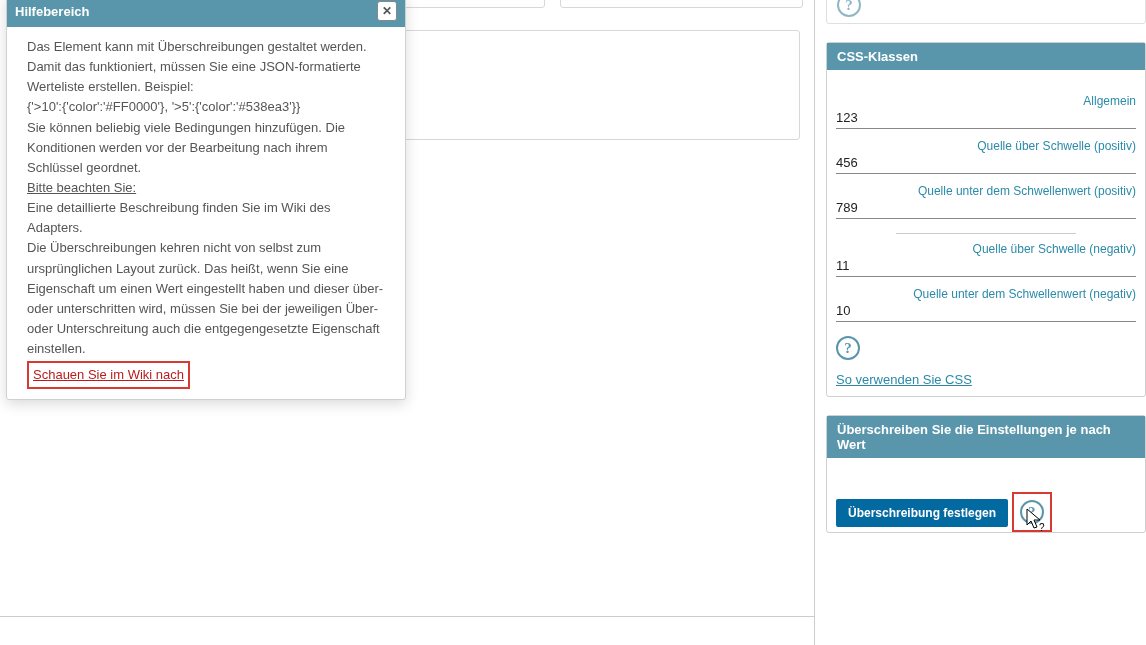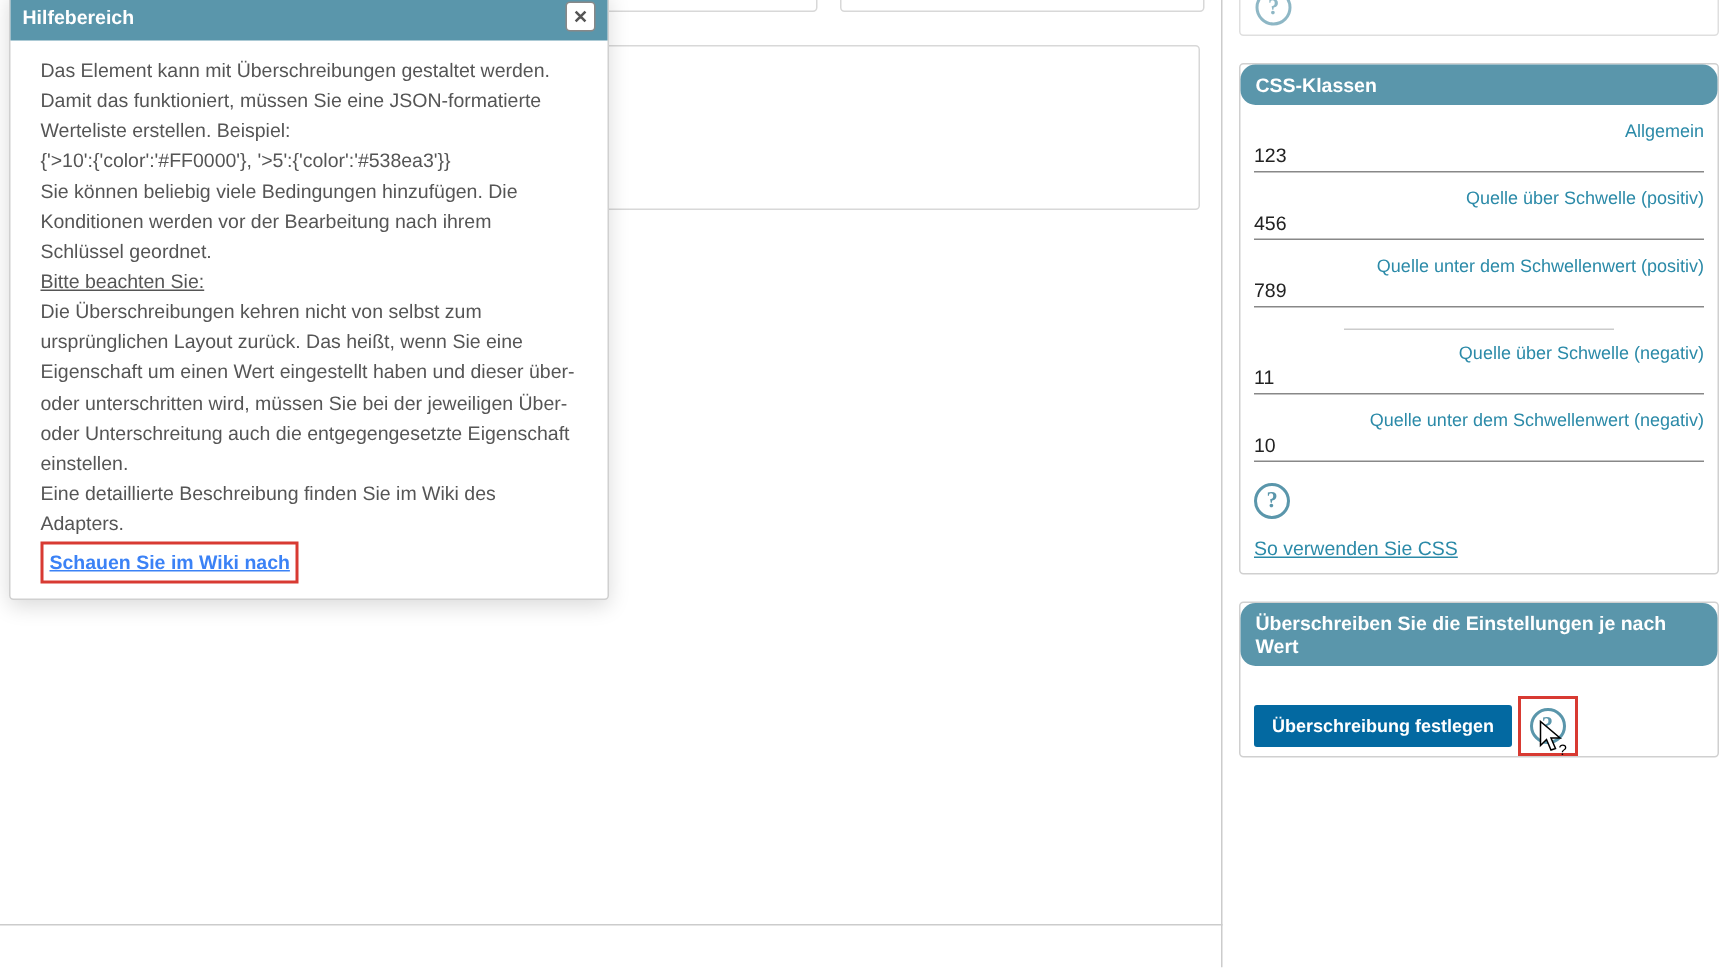--- a/index.html
+++ b/index.html
@@ -6,29 +6,29 @@
     body { font-family: Arial, sans-serif; font-size: 13px; background: #fff; width: 1146px; height: 645px; position: relative; overflow: hidden; }
     
     .main-area { width: 815px; height: 645px; position: absolute; left: 0; top: 0; border-right: 1px solid #ccc; }
     
     .help-panel { position: absolute; left: 6px; top: -6px; width: 400px; background: #fff; border: 1px solid #d0d0d0; border-radius: 3px; box-shadow: 0 4px 14px rgba(0,0,0,0.15); }
     .help-header { background: #5a96ab; color: #fff; padding: 6px 8px; border-radius: 3px 3px 0 0; display: flex; justify-content: space-between; align-items: center; font-weight: bold; font-size: 13px; }
     .close-btn { width: 20px; height: 20px; background: #fff; border: 1px solid #888; border-radius: 3px; display: flex; align-items: center; justify-content: center; cursor: pointer; color: #555; font-weight: bold; font-size: 12px; }
     .help-body { padding: 10px 20px; color: #555; line-height: 1.55; font-size: 13px; }
     .help-body .underline { text-decoration: underline; }
     .wiki-box { border: 2px solid #d83a32; padding: 2px 4px; display: inline-block; margin-top: 2px; }
-    .wiki-link { color: #3b82f6; text-decoration: underline; cursor: pointer; font-weight: bold; }
+    .wiki-link { color: #b91c1c; text-decoration: underline; cursor: pointer; }
     
     .side-area { position: absolute; left: 826px; top: 0; width: 320px; }
     
     .faded-panel { border: 1px solid #d0d0d0; border-radius: 3px; padding: 6px; margin-bottom: 18px; margin-top:-26px; opacity:0.68; }
     .faded-panel .qicon { margin-left:4px; }
     
     .panel { border: 1px solid #d0d0d0; border-radius: 3px; padding: 9px; margin-bottom: 18px; }
-    .panel-header { background: #5a96ab; color: #fff; padding: 6px 10px; border-radius: 10px; font-weight: bold; font-size: 13px; margin: -9px -9px 10px -9px; }
+    .panel-header { background: #5a96ab; color: #fff; padding: 6px 10px; border-radius: 0; font-weight: bold; font-size: 13px; margin: -9px -9px 24px -9px; }
     
     .field-label { color: #2b8aa8; font-size: 12px; margin-top: 8px; text-align: right; }
     .field-input { width: 100%; border: none; border-bottom: 1px solid #888; font-size: 13px; padding: 2px 0 3px 0; outline: none; color:#222; background: transparent; margin-bottom:2px;}
     
     .divider { border: none; border-top: 1px solid #ccc; width: 60%; margin: 12px auto 4px auto; }
     
     .qicon { width: 24px; height: 24px; border: 2px solid #5a96ab; border-radius: 50%; display: inline-flex; align-items: center; justify-content: center; color: #5a96ab; font-weight: bold; font-size: 15px; cursor: pointer; margin-top: 12px; font-family: Georgia, serif;}
     .css-link { color: #2b8aa8; text-decoration: underline; cursor: pointer; display: inline-block; margin-top: 12px; font-size: 13px; }
     
     .btn-teal { background: #0369a1; color: #fff; border: none; padding: 7px 12px; border-radius: 2px; font-weight: bold; font-size: 12px; cursor: pointer; }
@@ -55,22 +55,22 @@
 <div class="help-panel">
   <div class="help-header">
     <span>Hilfebereich</span>
     <span class="close-btn">✕</span>
   </div>
   <div class="help-body">
     <div>Das Element kann mit Überschreibungen gestaltet werden. Damit das funktioniert, müssen Sie eine JSON-formatierte Werteliste erstellen. Beispiel:</div>
     <div>{'&gt;10':{'color':'#FF0000'}, '&gt;5':{'color':'#538ea3'}}</div>
     <div>Sie können beliebig viele Bedingungen hinzufügen. Die Konditionen werden vor der Bearbeitung nach ihrem Schlüssel geordnet.</div>
     <div class="underline">Bitte beachten Sie:</div>
+    <div>Eine detaillierte Beschreibung finden Sie im Wiki des Adapters.</div>
     <div>Die Überschreibungen kehren nicht von selbst zum ursprünglichen Layout zurück. Das heißt, wenn Sie eine Eigenschaft um einen Wert eingestellt haben und dieser über- oder unterschritten wird, müssen Sie bei der jeweiligen Über- oder Unterschreitung auch die entgegengesetzte Eigenschaft einstellen.</div>
-    <div>Eine detaillierte Beschreibung finden Sie im Wiki des Adapters.</div>
     <div class="wiki-box">
       <a class="wiki-link">Schauen Sie im Wiki nach</a>
     </div>
   </div>
 </div>
 
 <div class="side-area">
   <div class="faded-panel">
     <span class="qicon">?</span>
   </div>

